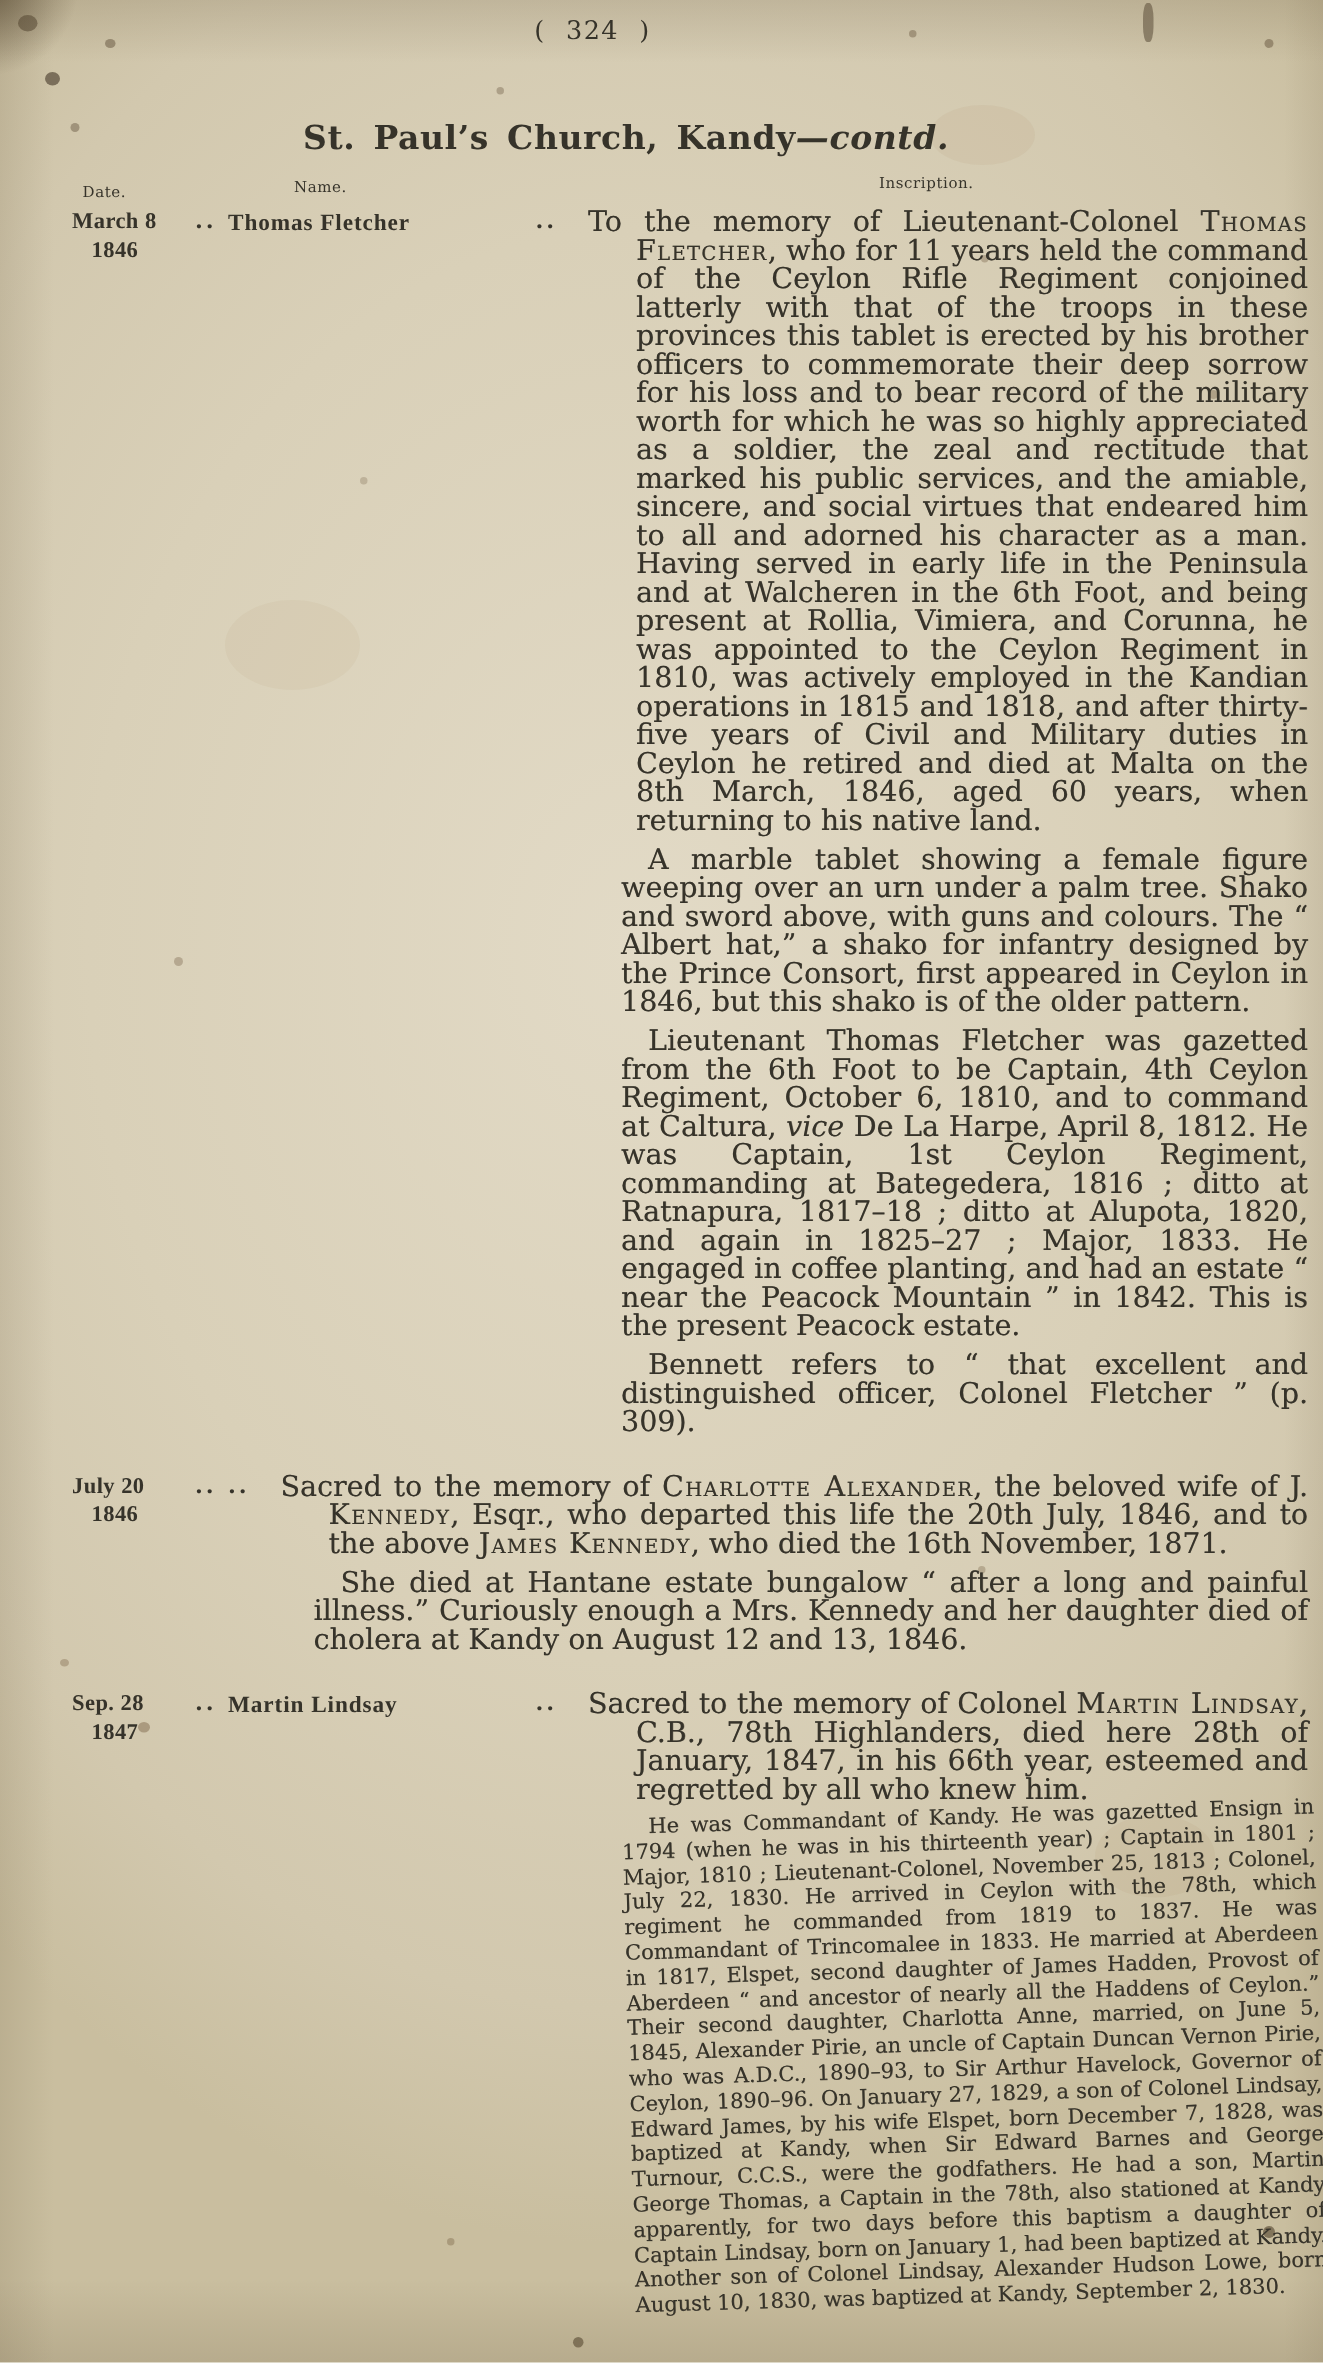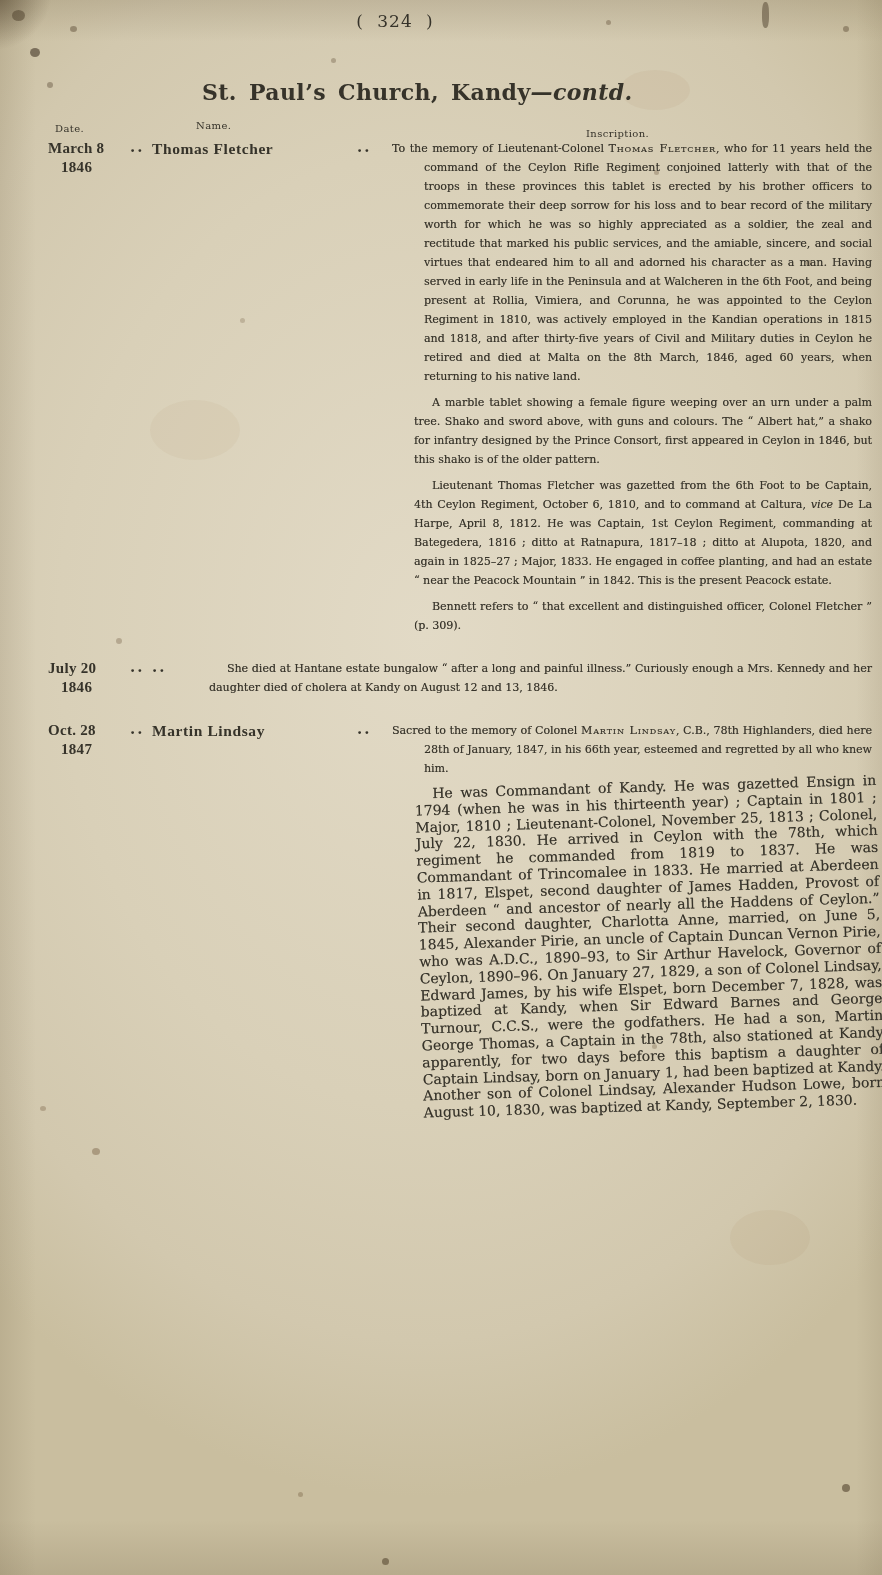--- a/index.html
+++ b/index.html
@@ -26,33 +26,33 @@
     font-size:17px;font-weight:normal;word-spacing:7px;letter-spacing:1px;
   }
   #page-title{
     position:absolute;top:79px;left:202px;
     font-size:22px;font-weight:bold;letter-spacing:.4px;word-spacing:4px;white-space:nowrap;
   }
   #page-title .it{font-style:italic;font-weight:bold;}
   .colhead{position:absolute;font-size:10px;letter-spacing:.4px;}
   #h-date{top:123px;left:55px;}
   #h-name{top:120px;left:196px;}
-  #h-insc{top:128px;left:586px;}
+  #h-insc{top:117px;left:586px;}
   #entries{position:absolute;top:139px;left:0;width:882px;}
   .entry{display:flex;align-items:flex-start;margin-bottom:17px;}
   .c-date{flex:0 0 82px;margin-left:48px;font-weight:bold;font-size:15px;line-height:19px;
     font-family:"Liberation Serif",serif;letter-spacing:.3px;}
   .c-date .l2{padding-left:13px;}
   .c-dots{flex:0 0 22px;font-weight:bold;font-size:15px;line-height:17px;letter-spacing:2px;}
   .c-dots2{flex:0 0 35px;}
   .c-name{flex:0 0 205px;font-weight:bold;font-size:15.5px;line-height:20px;
     font-family:"Liberation Serif",serif;letter-spacing:.6px;}
   .c-name .l2{padding-left:70px;}
   .c-insc{flex:1 1 auto;margin-right:10px;}
-  .c-insc p{font-size:11px;line-height:19px;text-align:justify;
+  .c-insc p{font-size:19px;line-height:19px;text-align:justify;
     text-shadow:.2px .2px .35px rgba(45,40,30,.5);}
   .b-insc{padding-left:32px;text-indent:-32px;margin:0 0 7px 0;}
   .b-note{margin:0 0 7px 22px;text-indent:18px;}
   .sc{font-variant:small-caps;letter-spacing:.9px;}
   .it{font-style:italic;margin-top:18px;}
   
   .entry:nth-child(3) .b-note{
     font-size:14px;line-height:16.8px;
     transform:rotate(-1.7deg);transform-origin:18px 0;margin-right:-4px;
   }
@@ -115,26 +115,27 @@
         </div>
       </div>
       <div class="entry">
         <div class="c-date">
           <div class="l1">July 20</div>
           <div class="l2">1846</div>
         </div>
         <div class="c-dots">..</div>
         <div class="c-dots c-dots2">..</div>
         <div class="c-insc">
+          <p class="b-insc">Sacred to the memory of <span class="sc">Charlotte Alexander</span>, the beloved wife of J. <span class="sc">Kennedy</span>, Esqr., who departed this life the 20th July, 1846, and to the above <span class="sc">James Kennedy</span>, who died the 16th November, 1871.</p>
           <p class="b-note">She died at Hantane estate bungalow “ after a long and painful illness.”  Curiously enough a Mrs. Kennedy and her daughter died of cholera at Kandy on August 12 and 13, 1846.</p>
         </div>
       </div>
       <div class="entry">
         <div class="c-date">
-          <div class="l1">Oct. 28</div>
+          <div class="l1">Sep. 28</div>
           <div class="l2">1847</div>
         </div>
         <div class="c-dots">..</div>
         <div class="c-name">
           <div class="l1">Martin Lindsay</div>
         </div>
         <div class="c-dots c-dots2">..</div>
         <div class="c-insc">
           <p class="b-insc">Sacred to the memory of Colonel <span class="sc">Martin Lindsay</span>, C.B., 78th Highlanders, died here 28th of January, 1847, in his 66th year, esteemed and regretted by all who knew him.</p>
           <p class="b-note">He was Commandant of Kandy.  He was gazetted Ensign in 1794 (when he was in his thirteenth year) ; Captain in 1801 ; Major, 1810 ; Lieutenant-Colonel, November 25, 1813 ; Colonel, July 22, 1830.  He arrived in Ceylon with the 78th, which regiment he commanded from 1819 to 1837.  He was Commandant of Trincomalee in 1833.  He married at Aberdeen in 1817, Elspet, second daughter of James Hadden, Provost of Aberdeen “ and ancestor of nearly all the Haddens of Ceylon.”  Their second daughter, Charlotta Anne, married, on June 5, 1845, Alexander Pirie, an uncle of Captain Duncan Vernon Pirie, who was A.D.C., 1890–93, to Sir Arthur Havelock, Governor of Ceylon, 1890–96.  On January 27, 1829, a son of Colonel Lindsay, Edward James, by his wife Elspet, born December 7, 1828, was baptized at Kandy, when Sir Edward Barnes and George Turnour, C.C.S., were the godfathers.  He had a son, Martin George Thomas, a Captain in the 78th, also stationed at Kandy apparently, for two days before this baptism a daughter of Captain Lindsay, born on January 1, had been baptized at Kandy.  Another son of Colonel Lindsay, Alexander Hudson Lowe, born August 10, 1830, was baptized at Kandy, September 2, 1830.</p>

